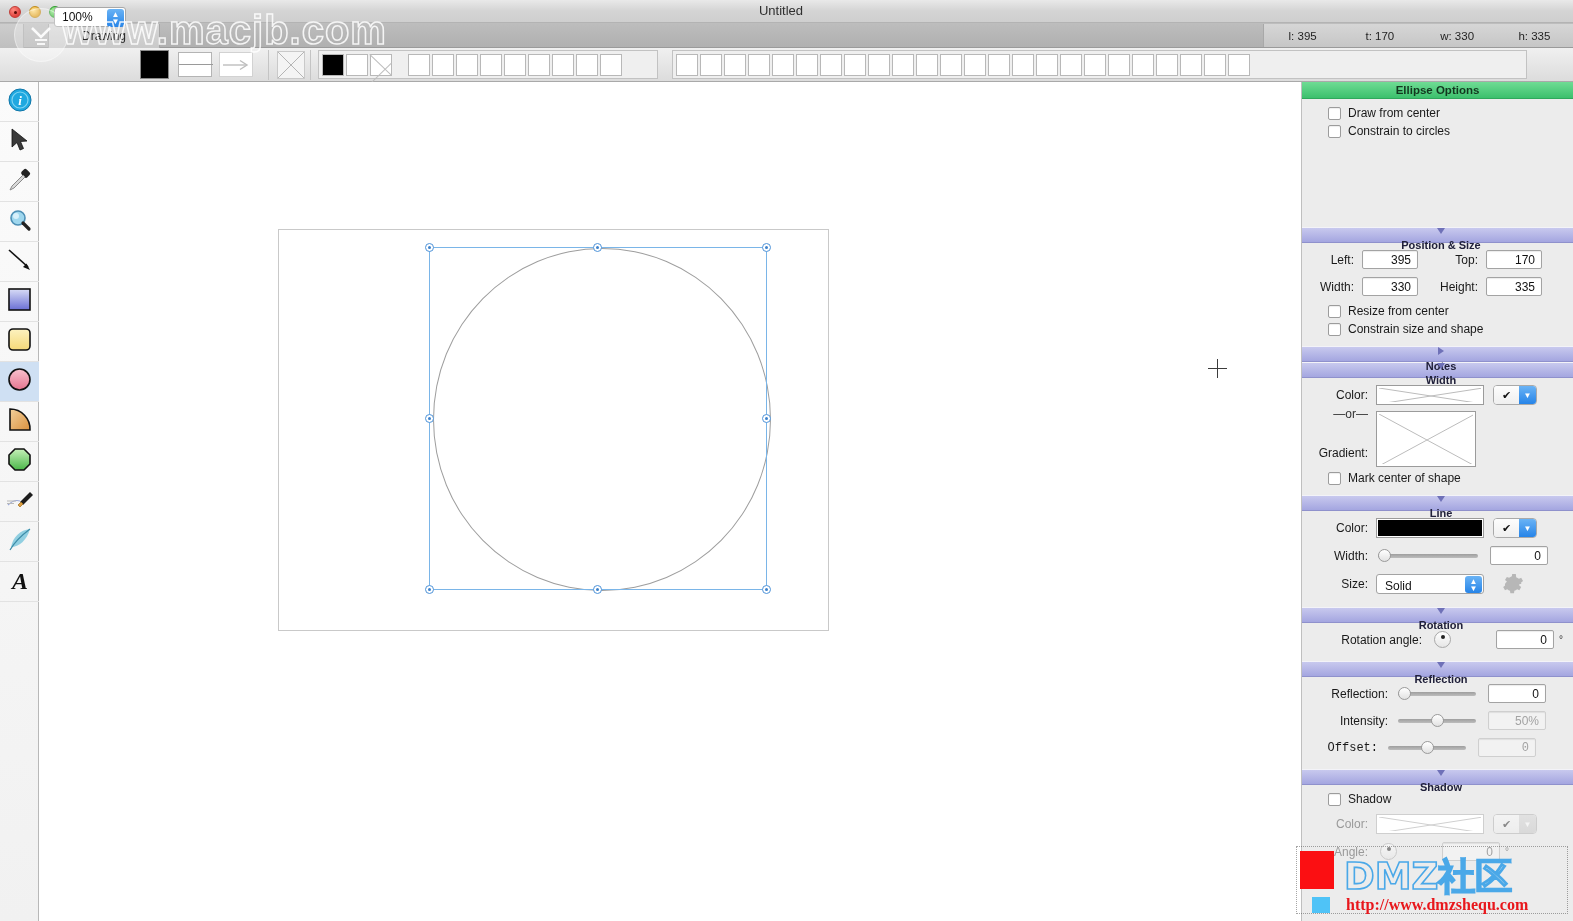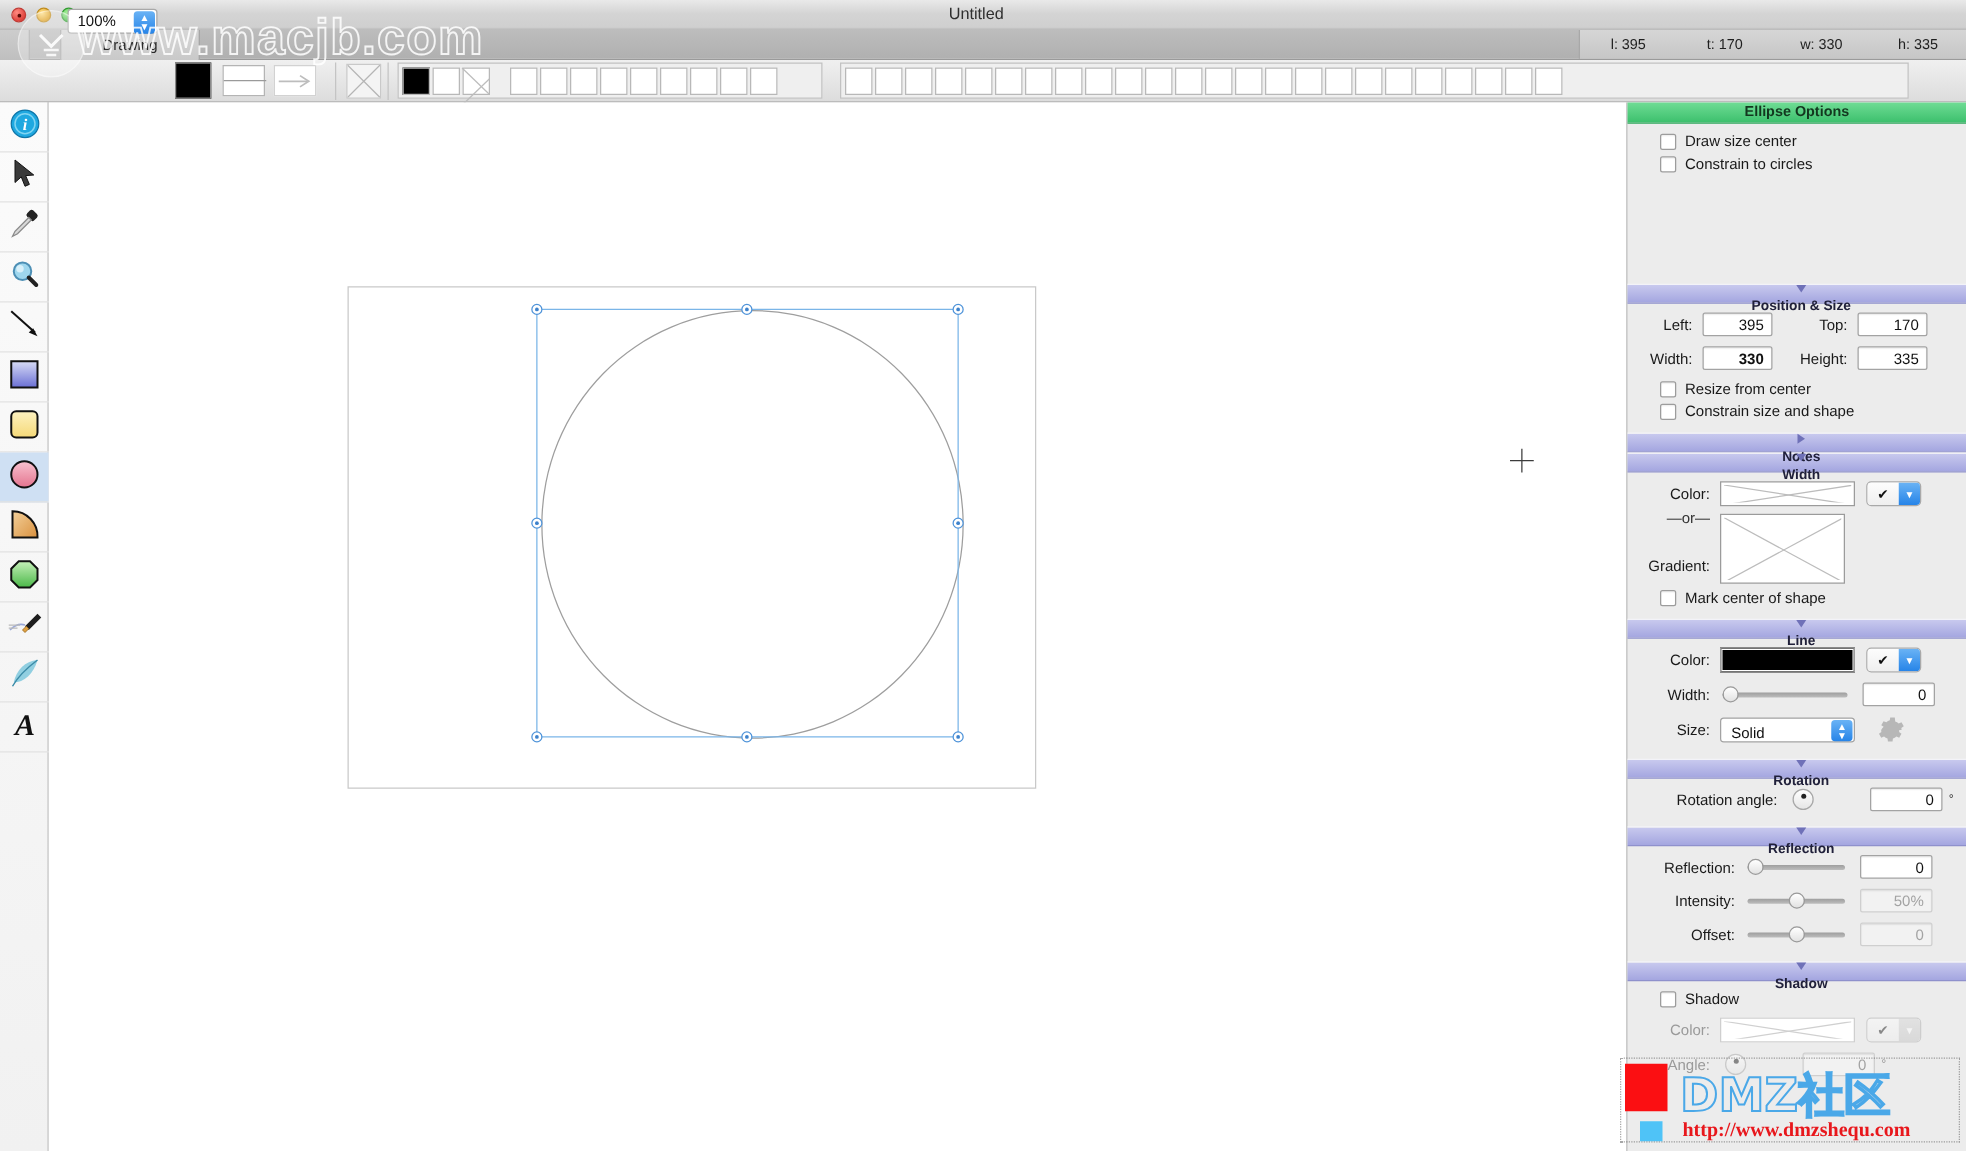--- a/index.html
+++ b/index.html
@@ -548,42 +548,42 @@
     <div class="handle" style="left:723px;top:503px;"></div>
     <div class="cross-cursor"></div>
   </div>
 
   <div class="inspector">
 
     <div class="panel-head-green">Ellipse Options</div>
     <div class="panel-body" style="height:128px;">
       <div class="cbrow">
         <span class="chk"></span>
-        <span class="lbl">Draw size center</span>
+        <span class="lbl">Draw from center</span>
       </div>
       <div class="cbrow">
         <span class="chk"></span>
         <span class="lbl">Constrain to circles</span>
       </div>
     </div>
 
     <div class="panel-head">
       <span class="tri down"></span>
       <span>Position &amp; Size</span>
     </div>
     <div class="panel-body">
       <div class="row" style="padding-left:10px;">
         <span class="lbl r" style="width:42px;">Left:</span>
         <span class="fld" style="width:56px;margin-left:8px;">395</span>
         <span class="lbl r" style="width:46px;margin-left:14px;">Top:</span>
         <span class="fld" style="width:56px;margin-left:8px;">170</span>
       </div>
       <div class="row" style="padding-left:10px;">
         <span class="lbl r" style="width:42px;">Width:</span>
-        <span class="fld" style="width:56px;margin-left:8px;font-weight:bold;">330</span>
+        <span class="fld" style="width:56px;margin-left:8px;">330</span>
         <span class="lbl r" style="width:46px;margin-left:14px;">Height:</span>
         <span class="fld" style="width:56px;margin-left:8px;">335</span>
       </div>
       <div class="cbrow">
         <span class="chk"></span>
         <span class="lbl">Resize from center</span>
       </div>
       <div class="cbrow" style="margin-bottom:2px;">
         <span class="chk"></span>
         <span class="lbl">Constrain size and shape</span>
@@ -701,21 +701,21 @@
         <span class="fld" style="width:58px;margin-left:12px;">0</span>
       </div>
       <div class="row" style="padding-left:10px;">
         <span class="lbl r" style="width:76px;">Intensity:</span>
         <span class="slider" style="width:78px;margin-left:10px;">
           <span class="track"></span>
           <span class="knob" style="left:33px;"></span>
         </span>
         <span class="fld dim" style="width:58px;margin-left:12px;">50%</span>
       </div>
-      <div class="row" style="padding-left:10px;margin-bottom:4px;">
+      <div class="row" style="margin-bottom:4px;font-family:Liberation Mono, monospace;">
         <span class="lbl r" style="width:76px;">Offset:</span>
         <span class="slider" style="width:78px;margin-left:10px;">
           <span class="track"></span>
           <span class="knob" style="left:33px;"></span>
         </span>
         <span class="fld dim" style="width:58px;margin-left:12px;">0</span>
       </div>
     </div>
 
     <div class="panel-head">

